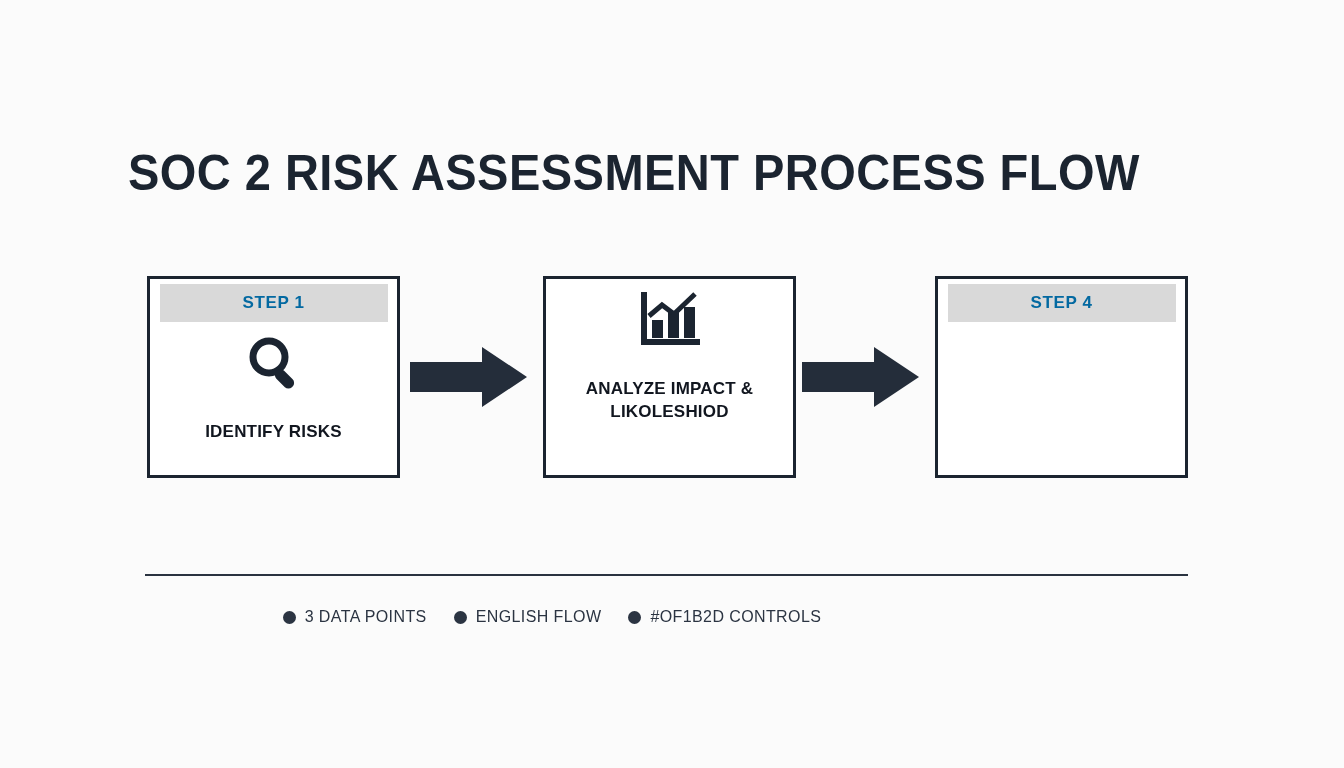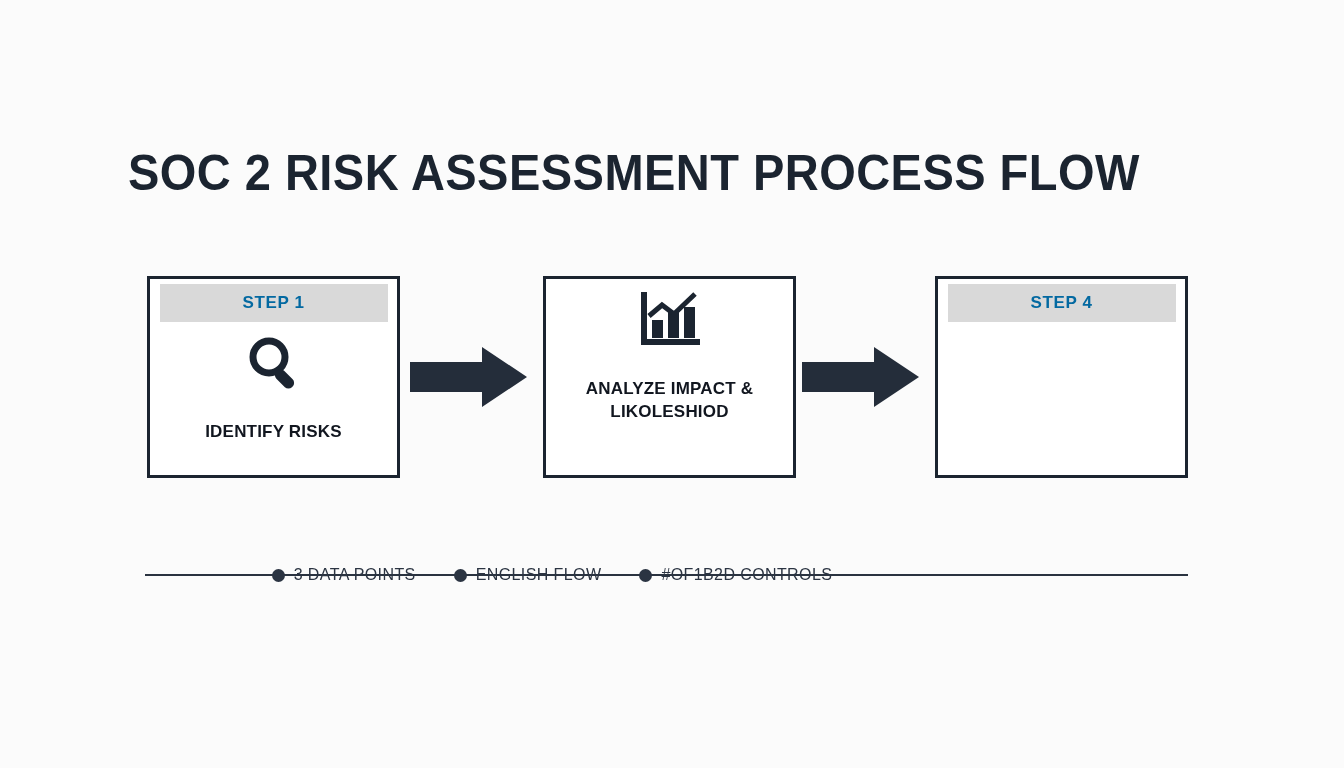--- a/index.html
+++ b/index.html
@@ -125,26 +125,26 @@
     top: 574px;
     width: 1043px;
     height: 2px;
     background: #2a3340;
   }
 
   
   .legend {
     position: absolute;
     left: 0;
-    top: 566px;
+    top: 608px;
     width: 1104px;
     display: flex;
     justify-content: center;
     align-items: center;
-    gap: 38px;
+    gap: 27px;
   }
   .legend-item {
     display: flex;
     align-items: center;
     gap: 9px;
   }
   .legend-dot {
     width: 13px;
     height: 13px;
     border-radius: 50%;

